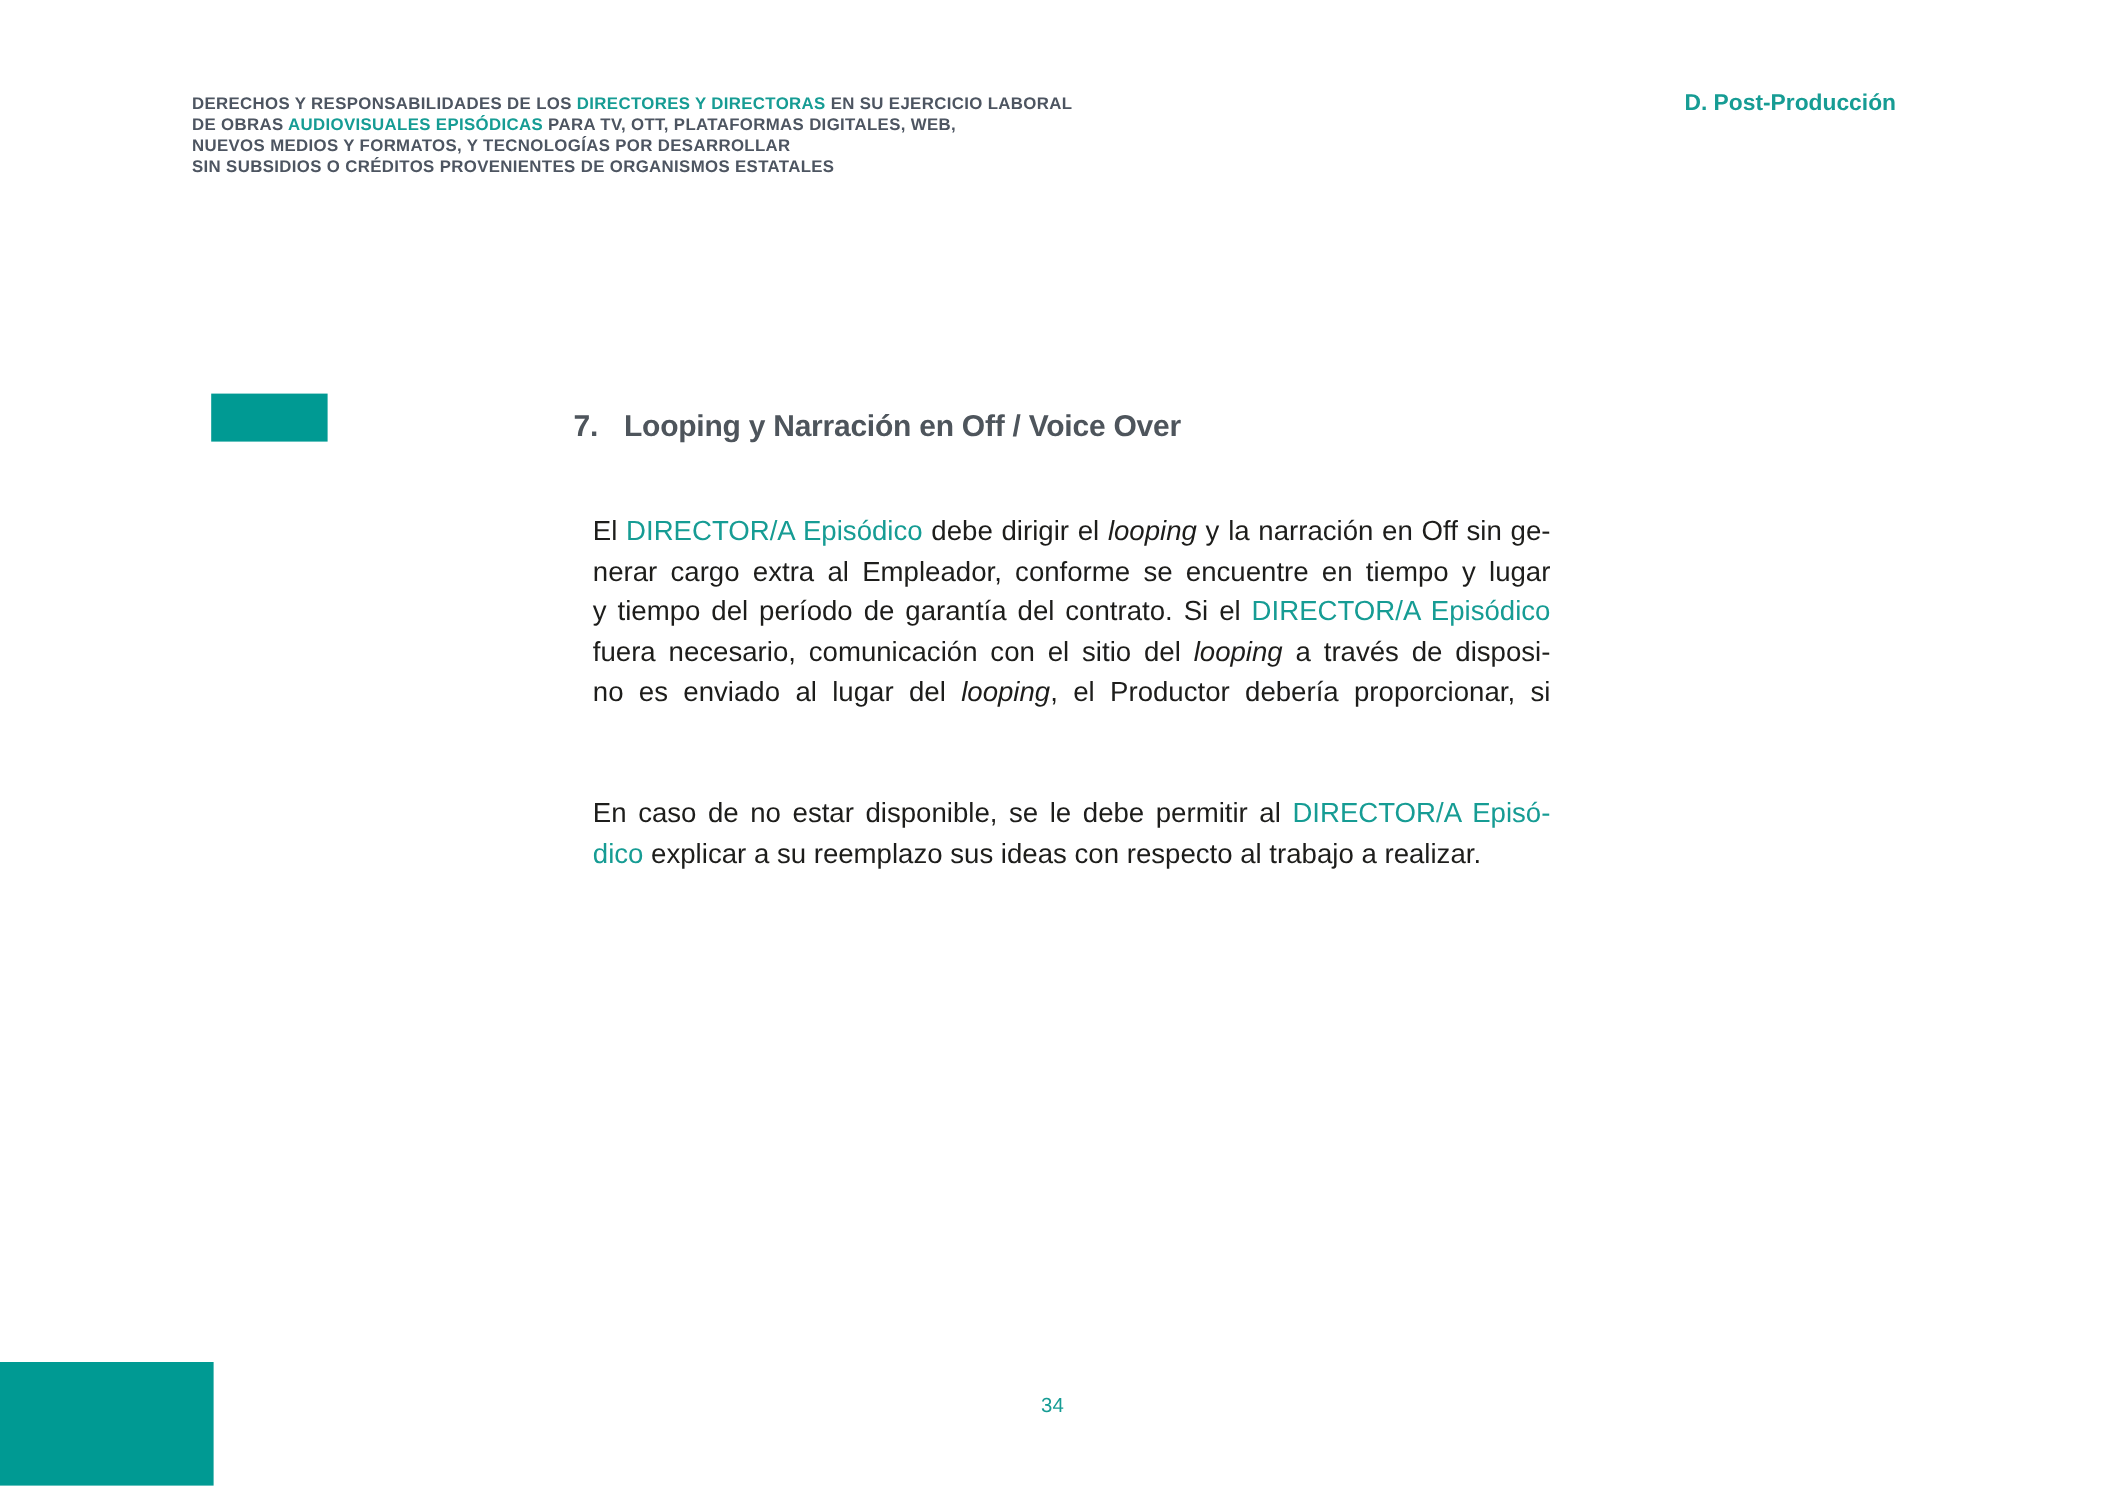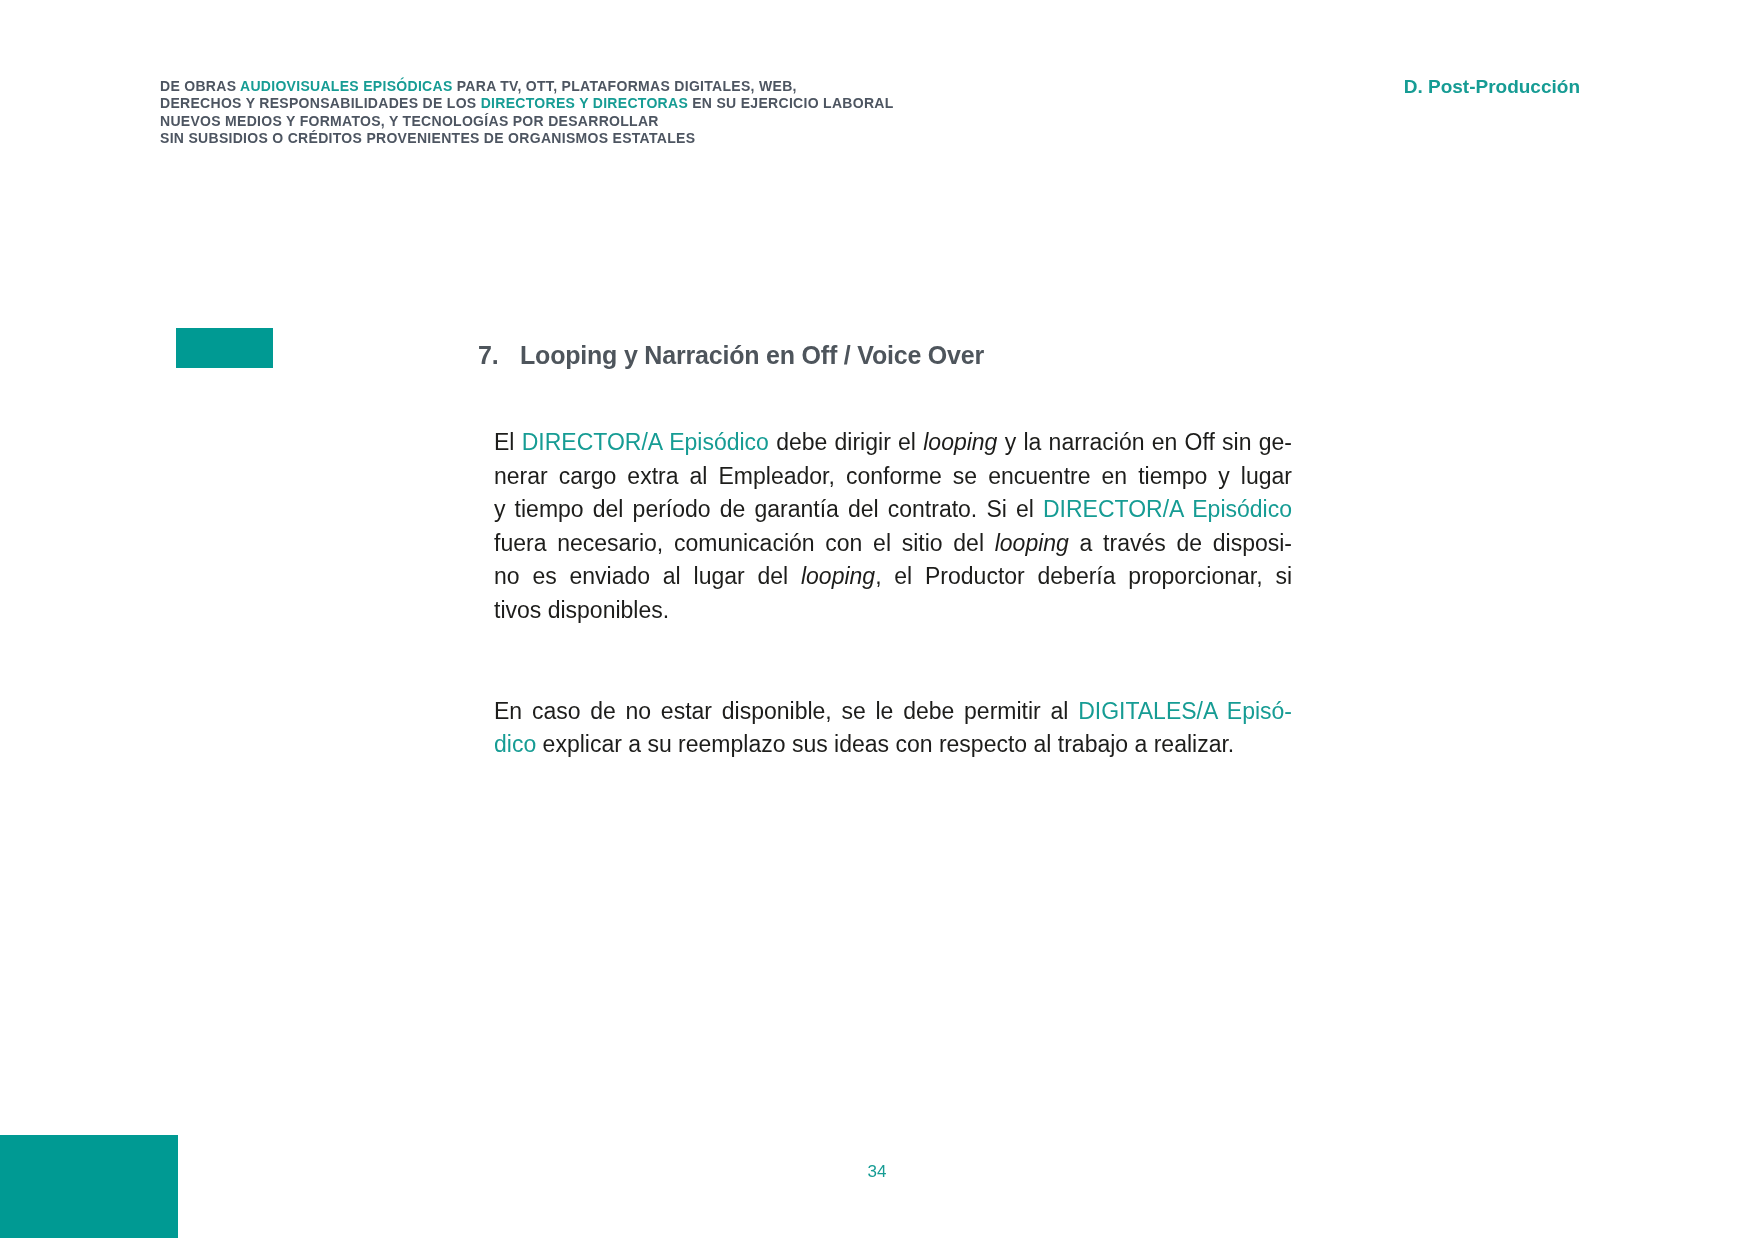--- a/index.html
+++ b/index.html
@@ -102,41 +102,40 @@
     top: 1135px;
     width: 178px;
     height: 103px;
     background: var(--accent);
   }
 </style>
 </head>
 <body>
 
 <div class="header-left">
+  <div class="hl-line"><span>DERECHOS Y RESPONSABILIDADES DE LOS </span><span class="tl">DIRECTORES Y DIRECTORAS</span><span> EN SU EJERCICIO LABORAL</span></div>
   <div class="hl-line"><span>DE OBRAS </span><span class="tl">AUDIOVISUALES EPISÓDICAS</span><span> PARA TV, OTT, PLATAFORMAS DIGITALES, WEB,</span></div>
-  <div class="hl-line"><span>DERECHOS Y RESPONSABILIDADES DE LOS </span><span class="tl">DIRECTORES Y DIRECTORAS</span><span> EN SU EJERCICIO LABORAL</span></div>
   <div class="hl-line"><span>NUEVOS MEDIOS Y FORMATOS, Y TECNOLOGÍAS POR DESARROLLAR</span></div>
   <div class="hl-line"><span>SIN SUBSIDIOS O CRÉDITOS PROVENIENTES DE ORGANISMOS ESTATALES</span></div>
 </div>
 
 <div class="header-right">D. Post-Producción</div>
 
 <div class="marker-block"></div>
 
 <div class="section-heading"><span class="section-number">7.</span><span>Looping y Narración en Off / Voice Over</span></div>
 
 <div class="body-block">
   <div class="para">
     <div class="bline just"><span>El </span><span class="tl">DIRECTOR/A Episódico</span><span> debe dirigir el </span><span class="it">looping</span><span> y la narración en Off sin ge-</span></div>
     <div class="bline just"><span>nerar cargo extra al Empleador, conforme se encuentre en tiempo y lugar</span></div>
     <div class="bline just"><span>y tiempo del período de garantía del contrato. Si el </span><span class="tl">DIRECTOR/A Episódico</span></div>
     <div class="bline just"><span>fuera necesario, comunicación con el sitio del </span><span class="it">looping</span><span> a través de disposi-</span></div>
     <div class="bline just"><span>no es enviado al lugar del </span><span class="it">looping</span><span>, el Productor debería proporcionar, si</span></div>
-    <div class="bline"><span>tivos disponibles.</span></div>
   </div>
   <div class="para">
-    <div class="bline just"><span>En caso de no estar disponible, se le debe permitir al </span><span class="tl">DIGITALES/A Episó-</span></div>
+    <div class="bline just"><span>En caso de no estar disponible, se le debe permitir al </span><span class="tl">DIRECTOR/A Episó-</span></div>
     <div class="bline"><span class="tl">dico</span><span> explicar a su reemplazo sus ideas con respecto al trabajo a realizar.</span></div>
   </div>
 </div>
 
 <div class="page-number">34</div>
 <div class="corner-block"></div>
 
 </body></html>

